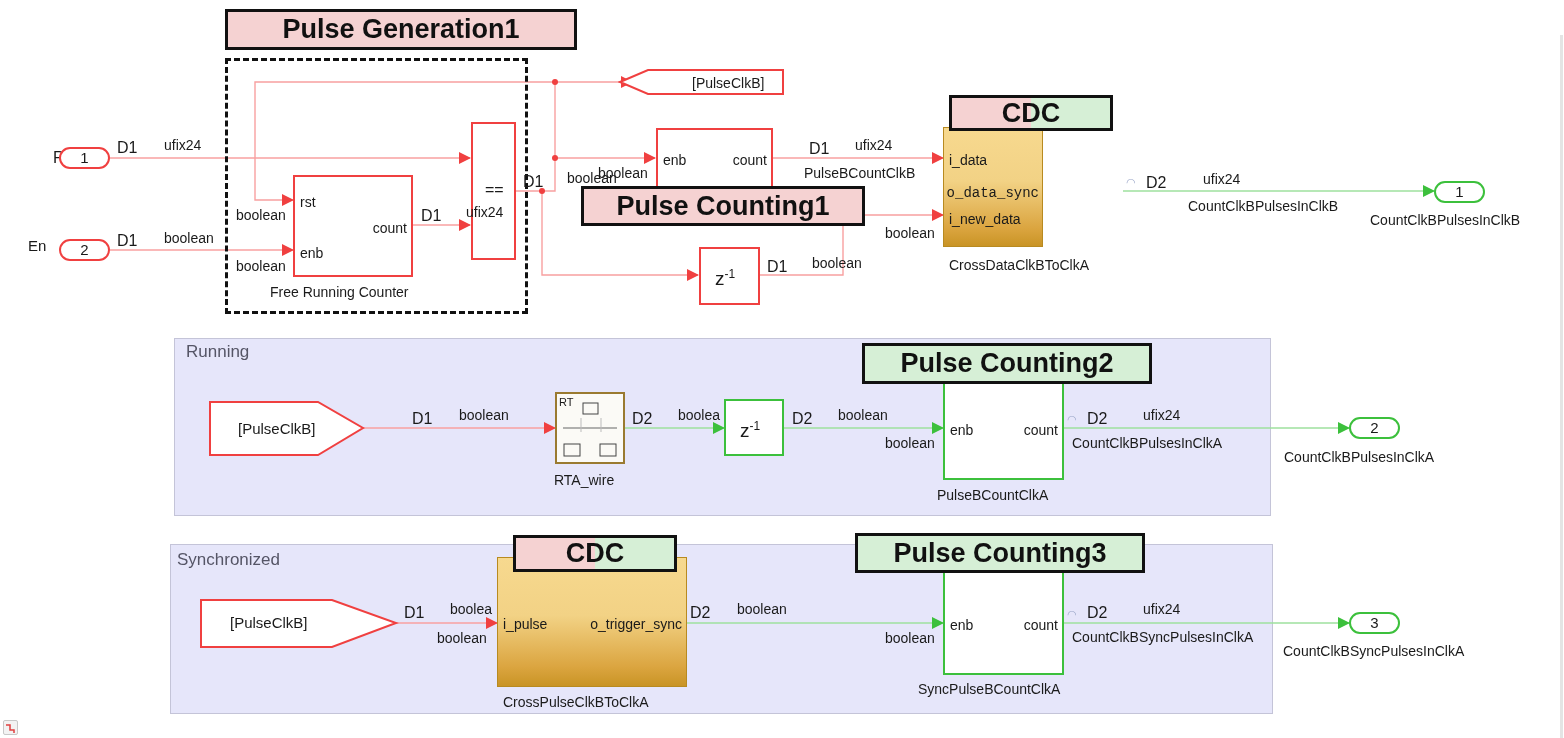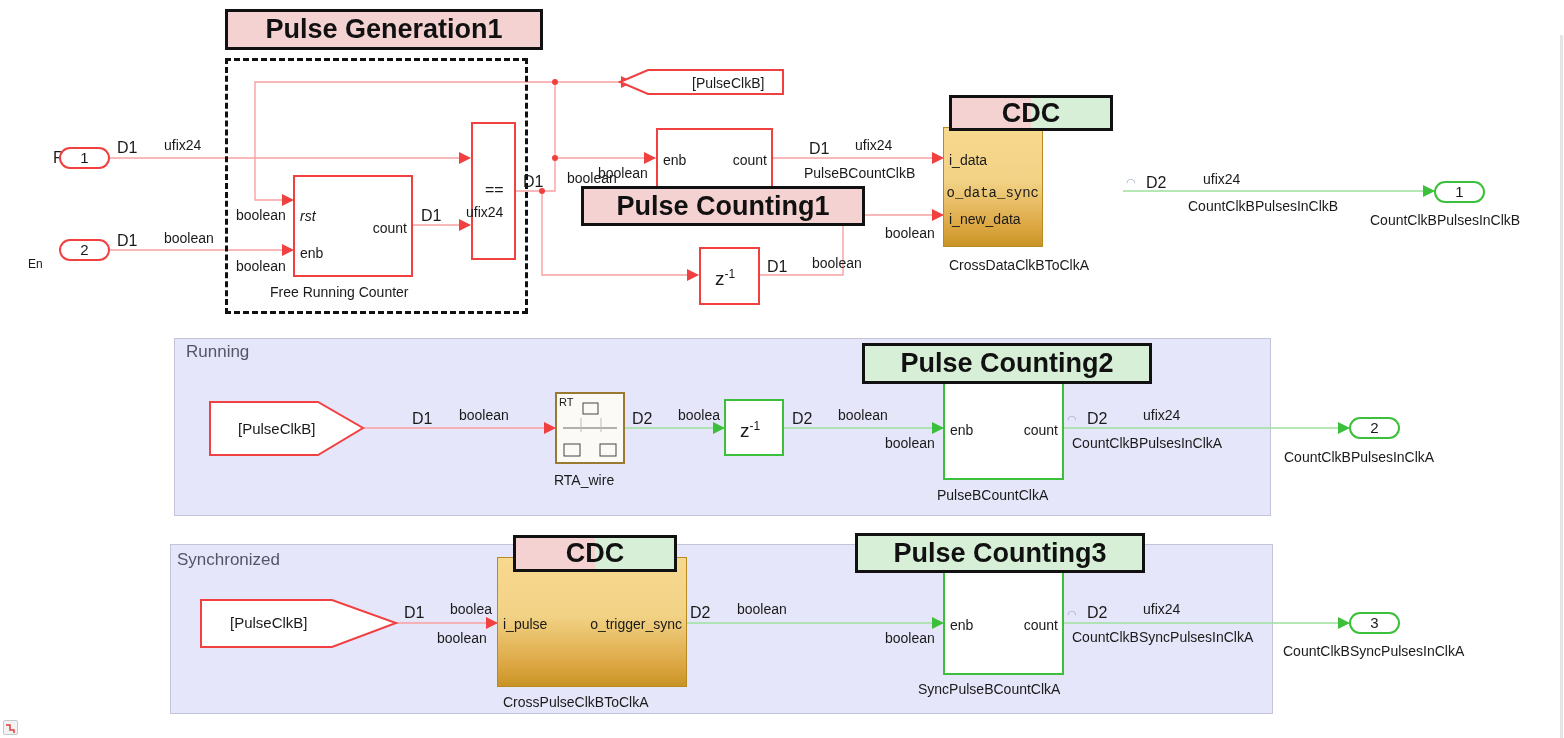--- a/index.html
+++ b/index.html
@@ -82,35 +82,35 @@
   <g fill="none" stroke="#9ee09e" stroke-width="1.4">
     <path d="M1123,191 L1434,191" marker-end="url(#aG)"></path>
     <path d="M625,428 L724,428" marker-end="url(#aG)"></path>
     <path d="M784,428 L943,428" marker-end="url(#aG)"></path>
     <path d="M1064,428 L1349,428" marker-end="url(#aG)"></path>
     <path d="M684,623 L943,623" marker-end="url(#aG)"></path>
     <path d="M1064,623 L1349,623" marker-end="url(#aG)"></path>
   </g>
 </svg>
 
-<div class="annot ann-red" style="left:225px;top:9px;width:318px;height:41px;line-height:35px;">Pulse Generation1</div>
+<div class="annot ann-red" style="left:225px;top:9px;width:352px;height:41px;line-height:35px;">Pulse Generation1</div>
 <div class="dashbox" style="left:225px;top:58px;width:303px;height:256px;"></div>
 
 <span class="t" style="left:13px;top:150px;font-size:16px;margin-left:40px;">Rate</span>
 <div class="port red" style="left:59px;top:147px;width:51px;">1</div>
-<span class="t" style="left:28px;top:256px;font-size:12px;">En</span>
+<span class="t" style="left:28px;top:238px;font-size:15px;">En</span>
 <div class="port red" style="left:59px;top:239px;width:51px;">2</div>
 
 <span class="t small" style="left:117px;top:142px;">D1</span>
 <span class="t" style="left:164px;top:137px;">ufix24</span>
 <span class="t small" style="left:117px;top:235px;">D1</span>
 <span class="t" style="left:164px;top:230px;">boolean</span>
 
 <div class="block red" style="left:293px;top:175px;width:120px;height:102px;">
-  <span class="t" style="left:5px;top:31px;font-style:italic;">rst</span>
+  <span class="t" style="left:5px;top:17px;">rst</span>
   <span class="t" style="left:5px;top:68px;">enb</span>
   <span class="t" style="right:4px;top:43px;">count</span>
 </div>
 <span class="t" style="left:270px;top:284px;">Free Running Counter</span>
 <span class="t" style="left:236px;top:207px;">boolean</span>
 <span class="t" style="left:236px;top:258px;">boolean</span>
 <span class="t small" style="left:421px;top:210px;">D1</span>
 
 <div class="block red" style="left:471px;top:122px;width:45px;height:138px;">
   <span class="t" style="left:12px;top:58px;font-size:16px;">==</span>

